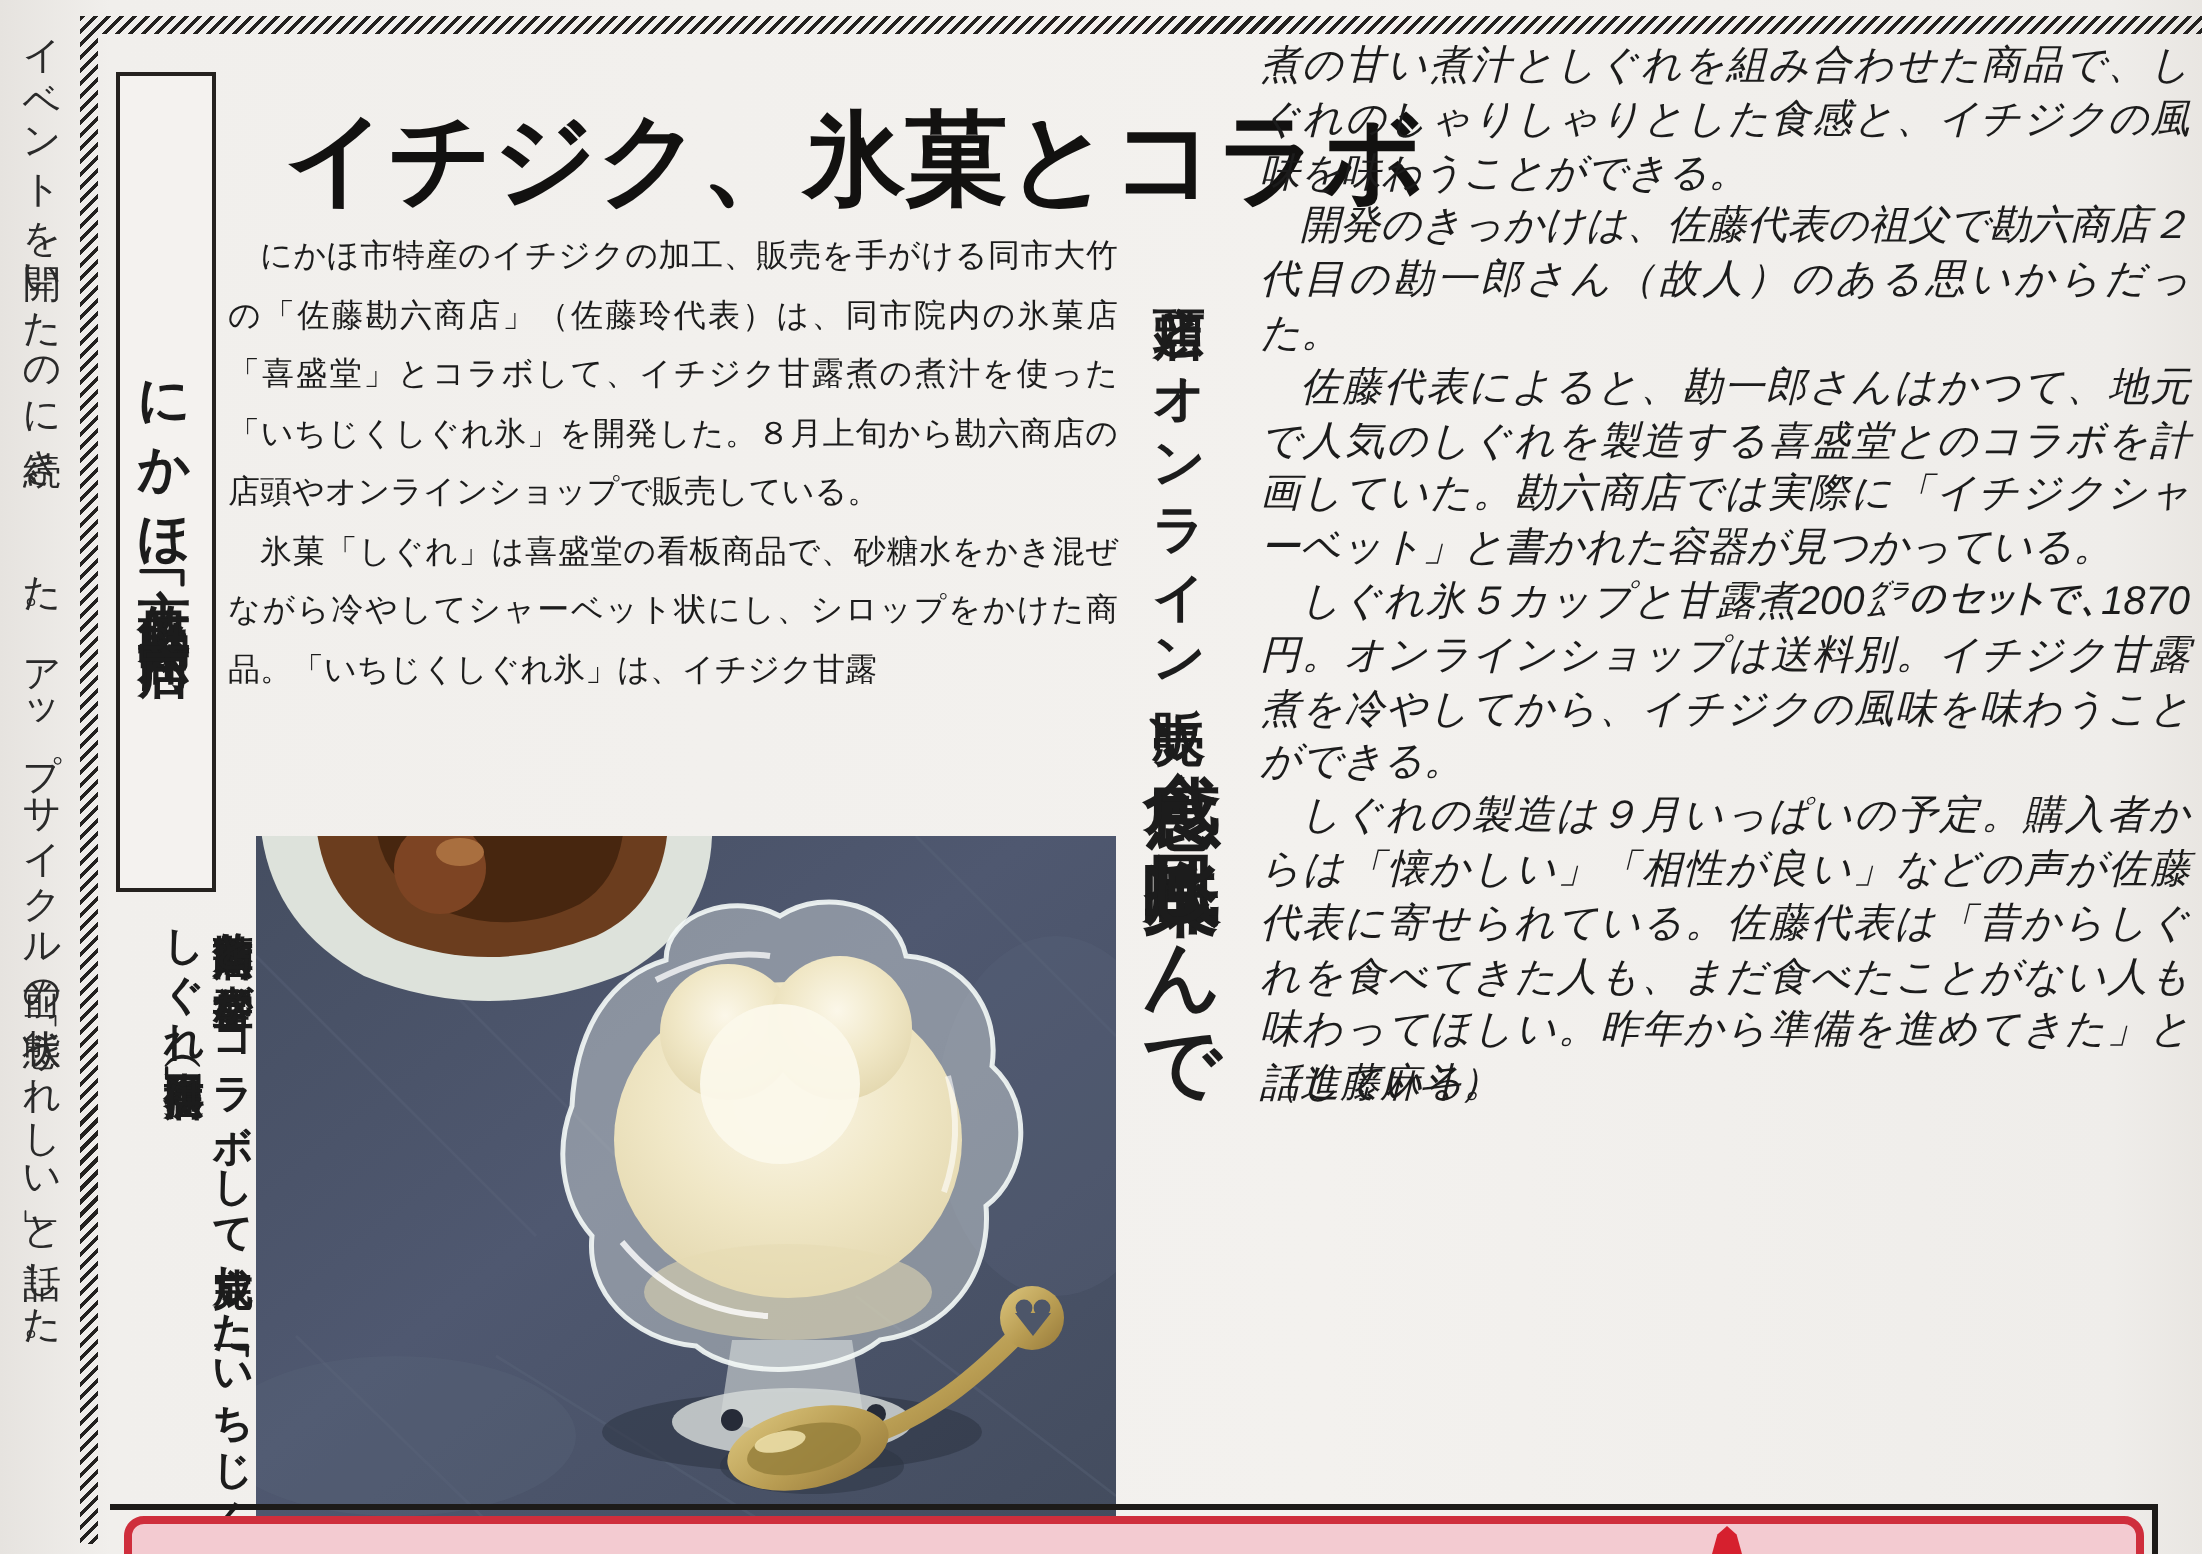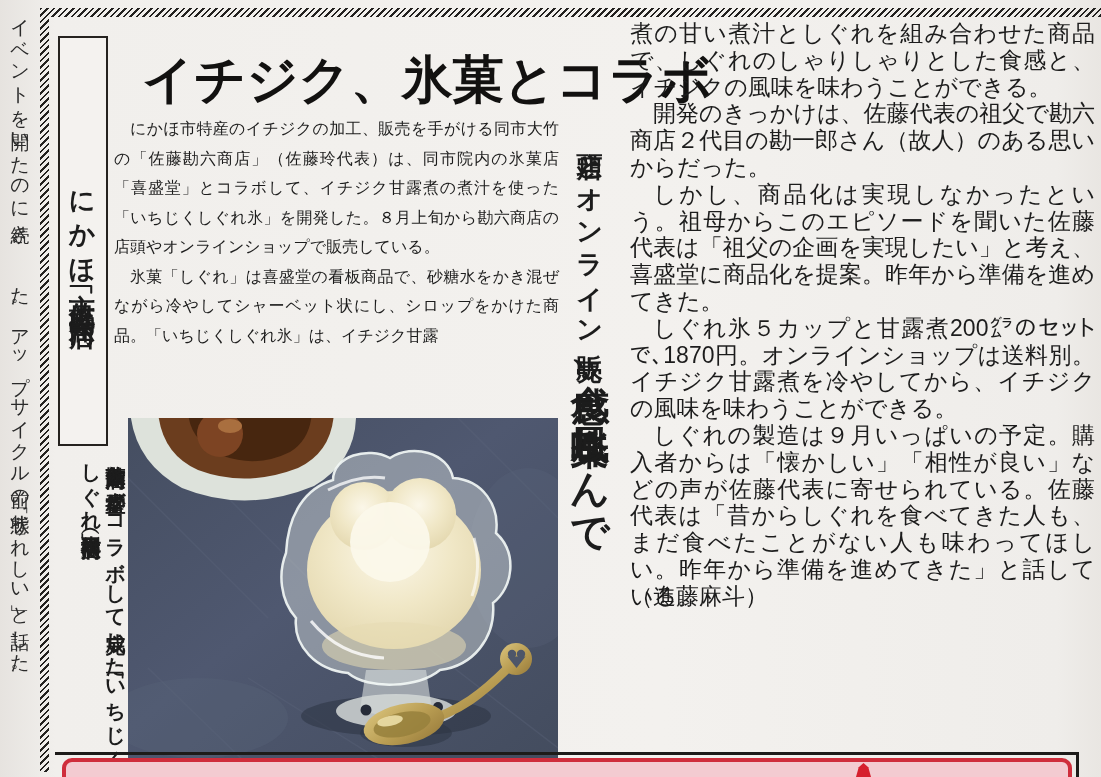--- a/index.html
+++ b/index.html
@@ -31,21 +31,21 @@
     writing-mode:vertical-rl;text-orientation:mixed;
     font-size:26px;font-weight:600;letter-spacing:4px;white-space:nowrap;
   }
   .main-headline{
     left:142px;top:46px;width:480px;height:64px;
     font-size:51px;font-weight:700;letter-spacing:0px;white-space:nowrap;
     color:#121110;
   }
   .textcol{text-align:justify;}
   .left-col{left:114px;top:114px;width:445px;height:302px;font-size:16px;line-height:29.5px;}
-  .right-col{left:630px;top:20px;width:465px;height:712px;font-size:23px;line-height:26.8px;}
+  .right-col{left:630px;top:20px;width:465px;height:712px;font-size:20px;line-height:26.8px;font-style:italic;}
   .para{margin:0;text-indent:1em;}
   .no-first-indent .para:first-child{text-indent:0;}
   .byline{text-align:left;margin-top:-26.8px;padding-right:2px;}
   
   .v-subhead{
     left:560px;top:132px;width:60px;height:620px;
     writing-mode:vertical-rl;text-orientation:mixed;line-height:60px;
     white-space:nowrap;
   }
   .v-subhead .small{font-size:26px;letter-spacing:3px;font-weight:600;}
@@ -172,21 +172,21 @@
 </div>
 
 <div class="abs v-subhead">
   <span class="small">店頭とオンライン販売</span><span class="big">食感、風味楽しんで</span>
 </div>
 
 <div class="abs textcol right-col">
   <div class="no-first-indent">
       <p class="para">煮の甘い煮汁としぐれを組み合わせた商品で、しぐれのしゃりしゃりとした食感と、イチジクの風味を味わうことができる。</p>
       <p class="para">開発のきっかけは、佐藤代表の祖父で勘六商店２代目の勘一郎さん（故人）のある思いからだった。</p>
-      <p class="para">しかし、商品化は実現しなかったという。祖母からこのエピソードを聞いた佐藤代表は「祖父の企画を実現したい」と考え、喜盛堂に商品化を提案。昨年から準備を進めてきた。</p>
+      <p class="para">佐藤代表によると、勘一郎さんはかつて、地元で人気のしぐれを製造する喜盛堂とのコラボを計画していた。勘六商店では実際に「イチジクシャーベット」と書かれた容器が見つかっている。</p>
       <p class="para">しぐれ氷５カップと甘露煮200㌘のセットで、1870円。オンラインショップは送料別。イチジク甘露煮を冷やしてから、イチジクの風味を味わうことができる。</p>
       <p class="para">しぐれの製造は９月いっぱいの予定。購入者からは「懐かしい」「相性が良い」などの声が佐藤代表に寄せられている。佐藤代表は「昔からしぐれを食べてきた人も、まだ食べたことがない人も味わってほしい。昨年から準備を進めてきた」と話している。</p>
     </div>
   <div class="byline">（進藤麻斗）</div>
 </div>
 
 <div class="abs bottom-rule"></div>
 <div class="abs right-vline"></div>
 <div class="abs red-banner"></div>
 <div class="abs flame"></div>

